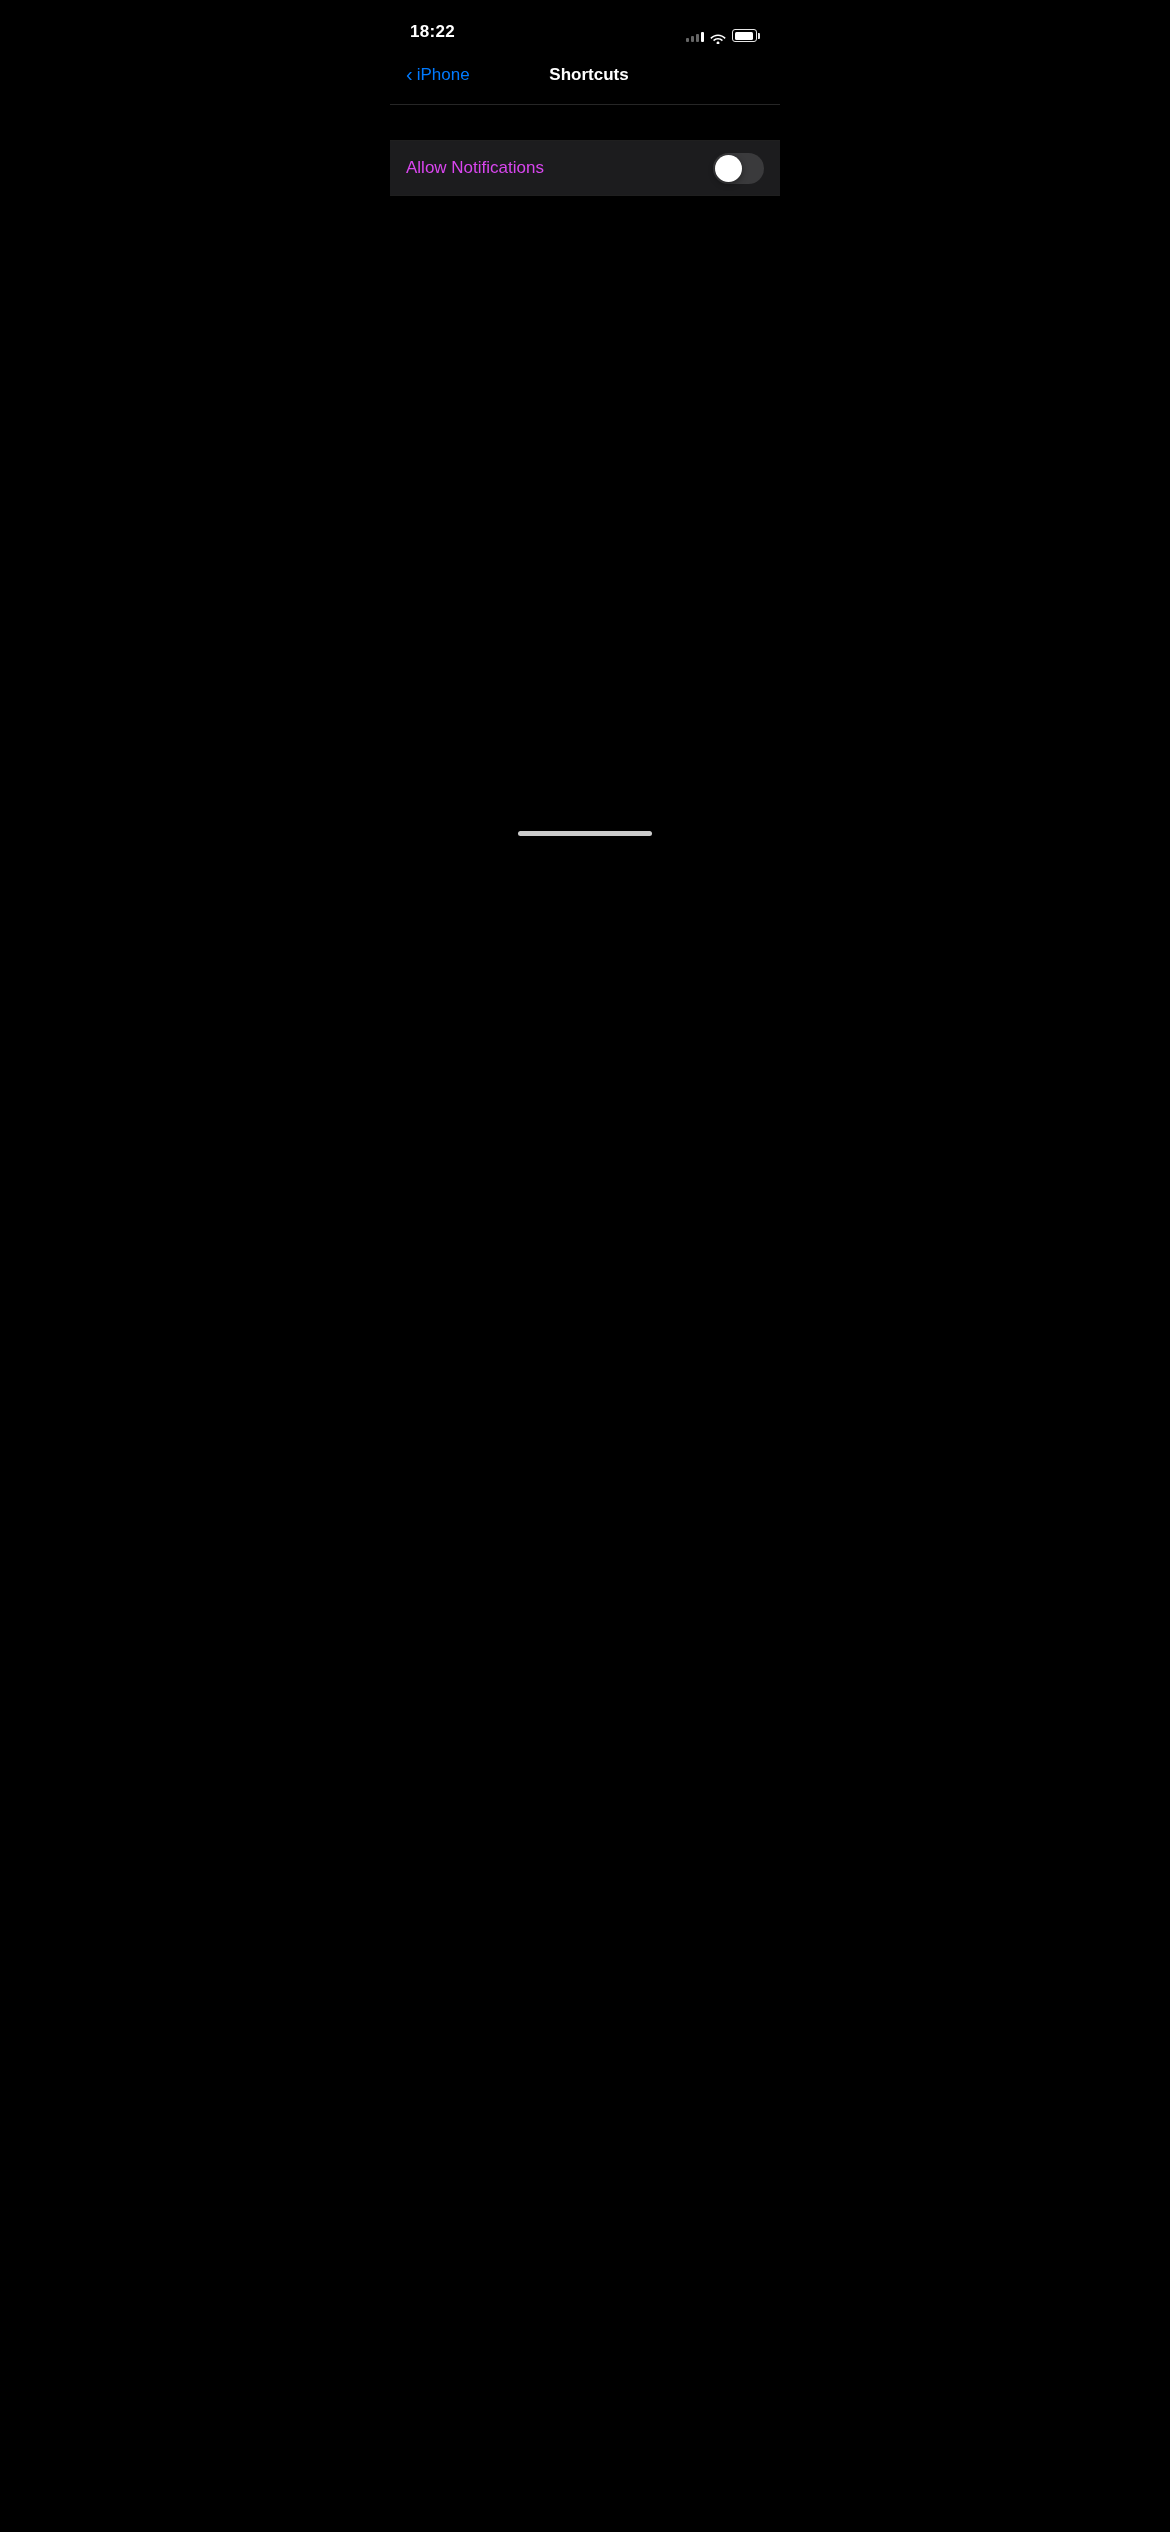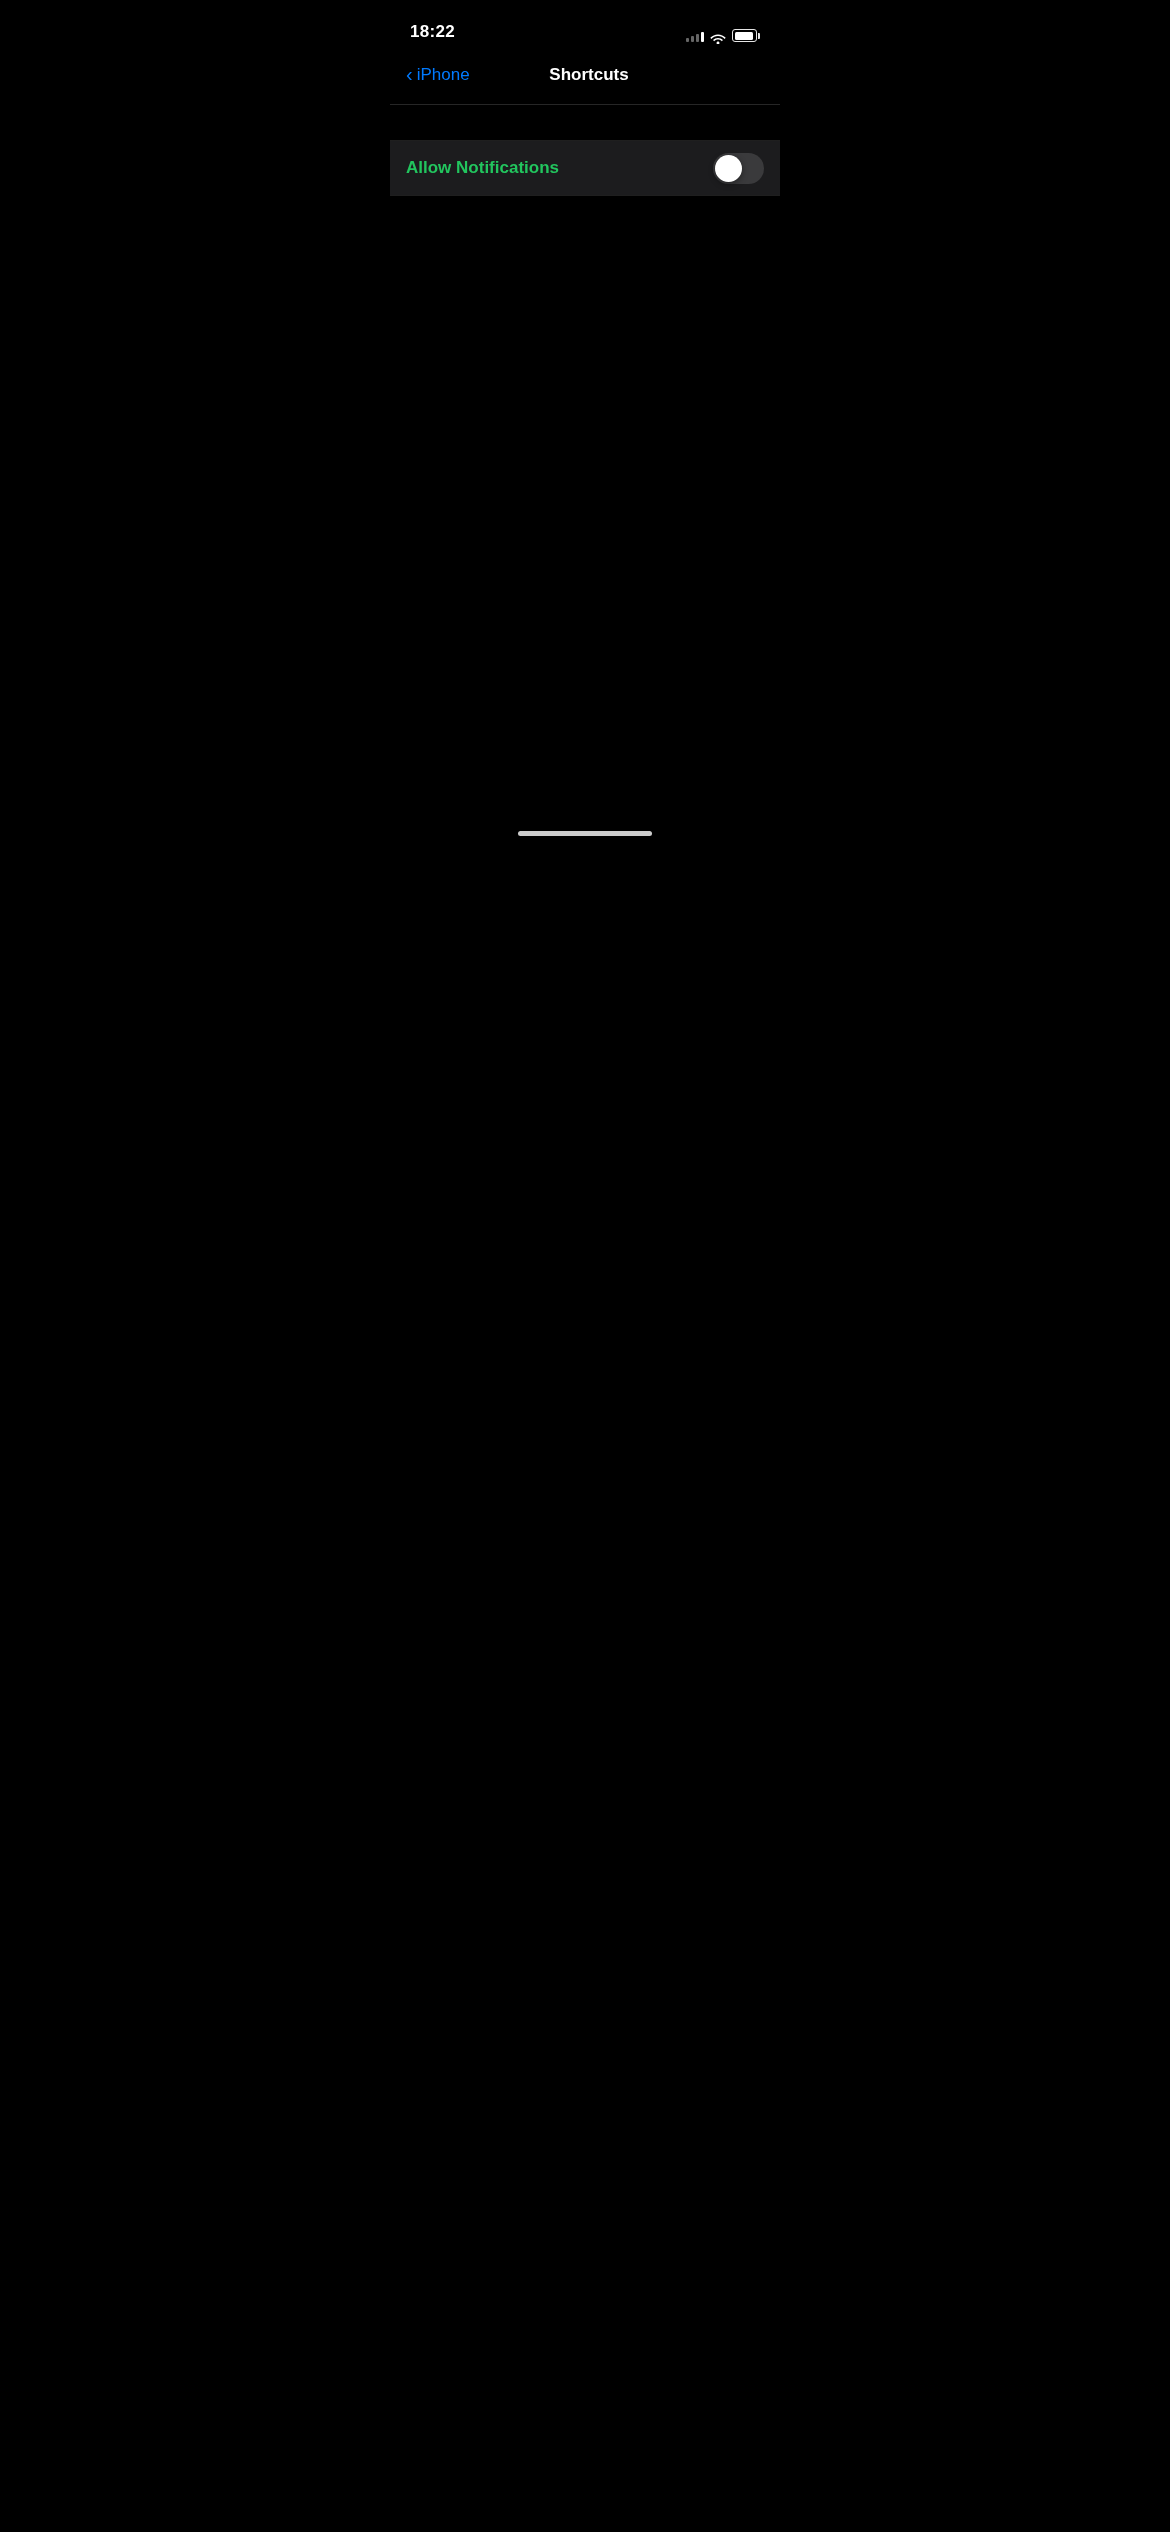--- a/index.html
+++ b/index.html
@@ -163,22 +163,22 @@
       display: flex;
       align-items: center;
       justify-content: space-between;
       padding: 0 16px;
       height: 54px;
       background: #1c1c1e;
     }
 
     .settings-row-label {
       font-size: 17px;
-      color: #22c55e;
-      font-weight: 700;
+      color: #d946ef;
+      font-weight: 400;
     }
 
     
     .toggle-switch {
       width: 51px;
       height: 31px;
       border-radius: 15.5px;
       background: #3a3a3c;
       position: relative;
       cursor: pointer;

